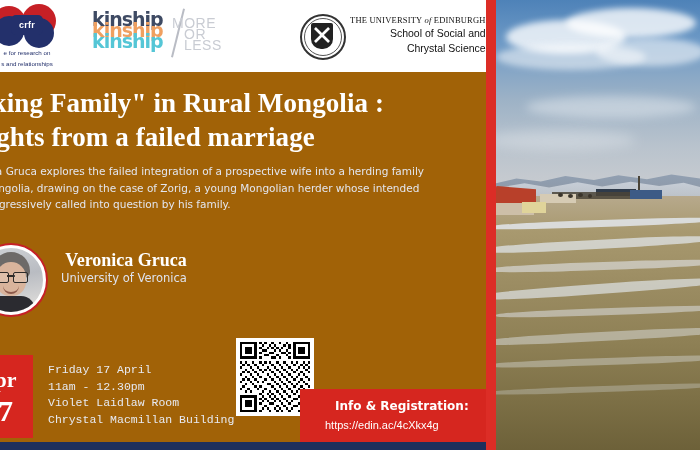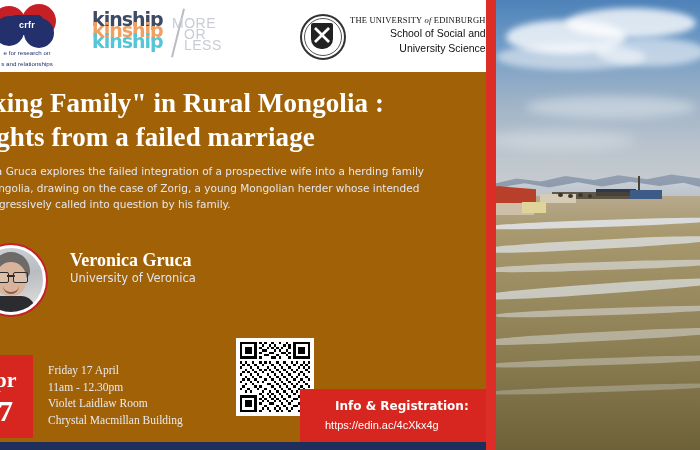--- a/index.html
+++ b/index.html
@@ -76,33 +76,33 @@
   .hair{position:absolute;left:2px;top:-2px;width:38px;height:26px;background:#6d6a68;border-radius:19px 19px 6px 6px;}
   .skin{position:absolute;left:6px;top:8px;width:30px;height:34px;background:#d9b49c;border-radius:15px 15px 14px 14px;}
   .glasses{position:absolute;left:4px;top:18px;width:34px;height:9px;}
   .lens{position:absolute;width:13px;height:9px;border:1.6px solid #2e2b29;border-radius:2px;background:rgba(255,255,255,.15);}
   .lens.l{left:0;}
   .lens.r{right:0;}
   .bridge{position:absolute;left:13px;top:3px;width:8px;height:1.6px;background:#2e2b29;}
   .smile{position:absolute;left:13px;top:31px;width:16px;height:7px;border-bottom:2px solid #8d5a4b;border-radius:0 0 10px 10px;}
   .torso{position:absolute;left:50%;bottom:-4px;transform:translateX(-50%);width:48px;height:20px;background:#2b2b30;border-radius:14px 14px 0 0;}
 
-  .sp-text{position:absolute;left:96px;top:6px;}
+  .sp-text{position:absolute;left:87px;top:6px;text-align:right;}
   .sp-name{font-family:"Liberation Serif", serif;font-weight:bold;font-size:18px;color:#ffffff;line-height:22px;}
   .sp-role{font-family:"DejaVu Sans", sans-serif;font-size:11.5px;color:#dfe3ee;line-height:15px;margin-top:3px;}
 
   
   .date-badge{position:absolute;left:-22px;top:355px;width:55px;height:83px;background:#d6261f;
     color:#ffffff;text-align:center;font-family:"Liberation Serif", serif;font-weight:bold;}
   .date-m{font-size:22px;line-height:30px;padding-top:10px;}
   .date-d{font-size:30px;line-height:32px;}
 
   
   .details{position:absolute;left:48px;top:362px;color:#e7eaf2;
-    font-family:Liberation Serif, serif;font-size:11.5px;line-height:16.5px;}
+    font-family:Liberation Mono, monospace;font-size:11.5px;line-height:16.5px;}
 
   
   .qr-wrap{position:absolute;left:236px;top:338px;width:78px;height:78px;background:#ffffff;padding:4px;box-sizing:border-box;}
   .qr{width:100%;height:100%;display:block;}
 
   
   .reg-panel{position:absolute;left:300px;top:389px;width:190px;height:61px;background:#d6261f;}
   .reg-title{position:absolute;left:35px;top:10px;color:#ffffff;font-family:"DejaVu Sans", sans-serif;
     font-weight:bold;font-size:12px;}
   .reg-url{position:absolute;left:25px;top:30px;color:#ffffff;font-family:Liberation Sans, sans-serif;font-size:11px;}
@@ -184,21 +184,21 @@
       </div>
 
       <div class="uoe-block">
         <div class="uoe-crest">
           <div class="ring-text"></div>
           <div class="shield"></div>
         </div>
         <div class="uoe-text">
           <div class="uoe-l1"><span>THE UNIVERSITY</span> <span class="ital">of</span> <span>EDINBURGH</span></div>
           <div class="uoe-l2">School of Social and</div>
-          <div class="uoe-l2">University Science</div>
+          <div class="uoe-l2">Chrystal Science</div>
         </div>
       </div>
 
     </div>
 
     <div class="title">
       <div>aking Family" in Rural Mongolia :</div>
       <div>sights from a failed marriage</div>
     </div>
 

